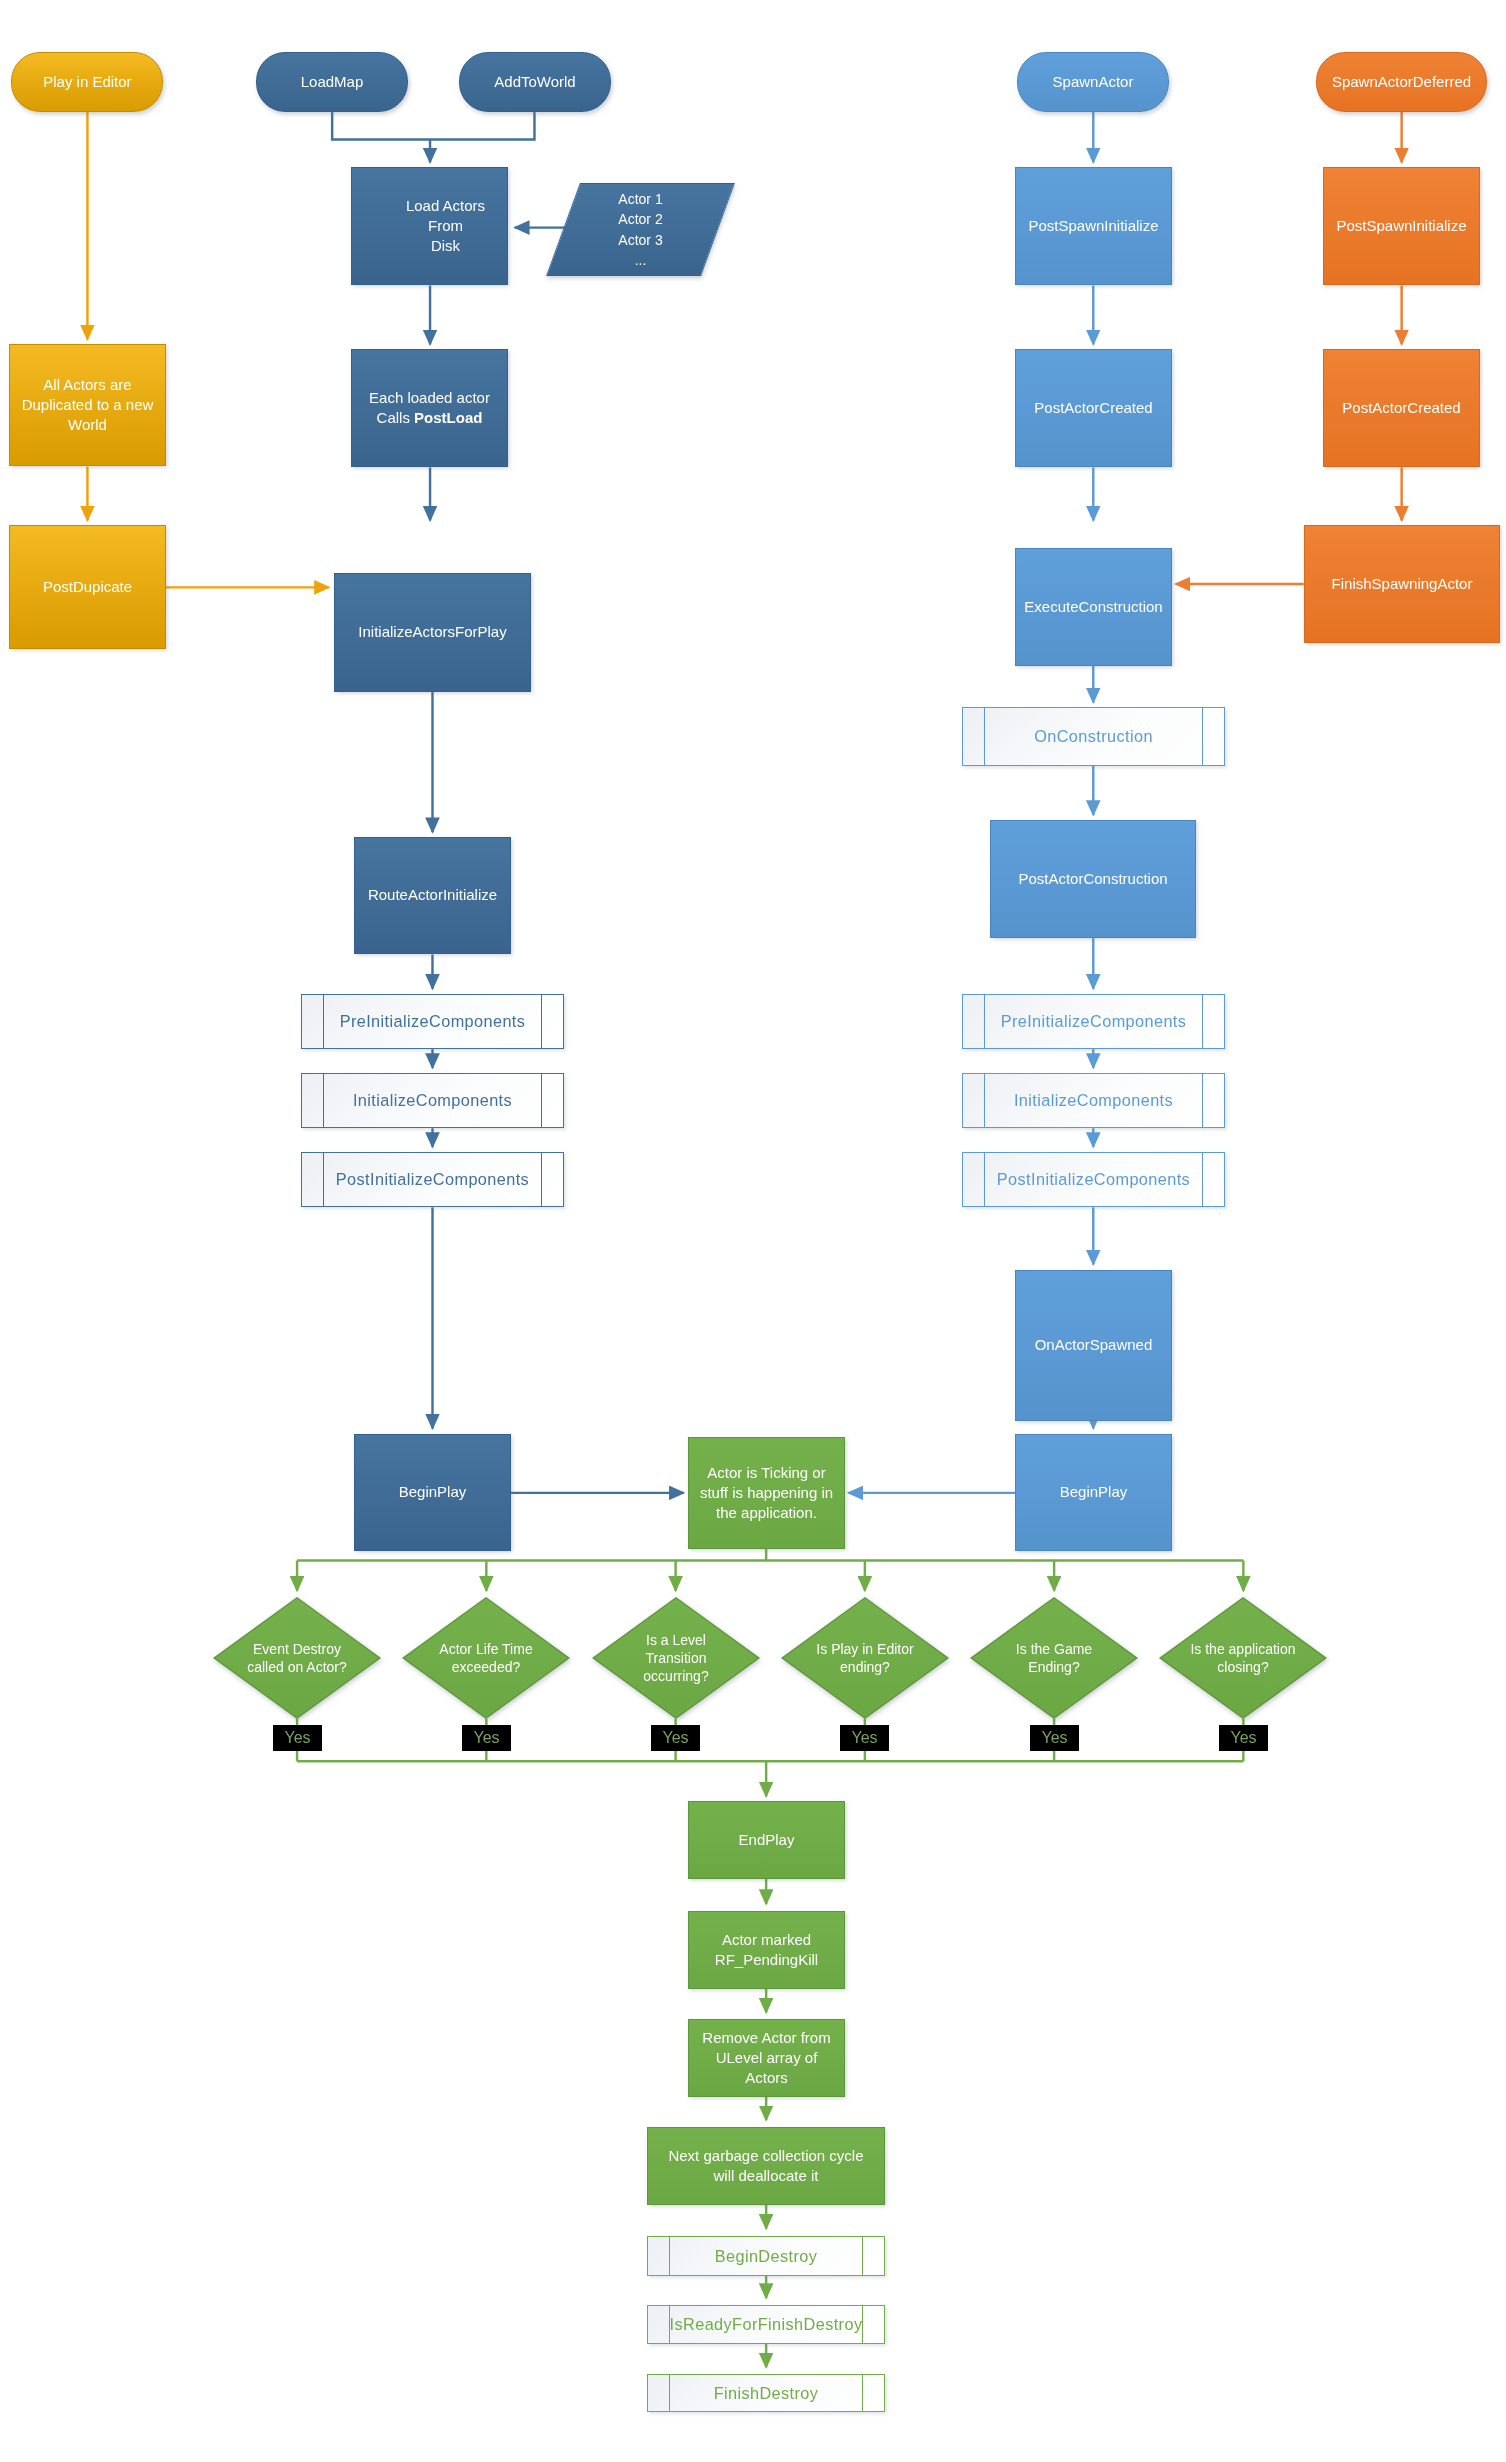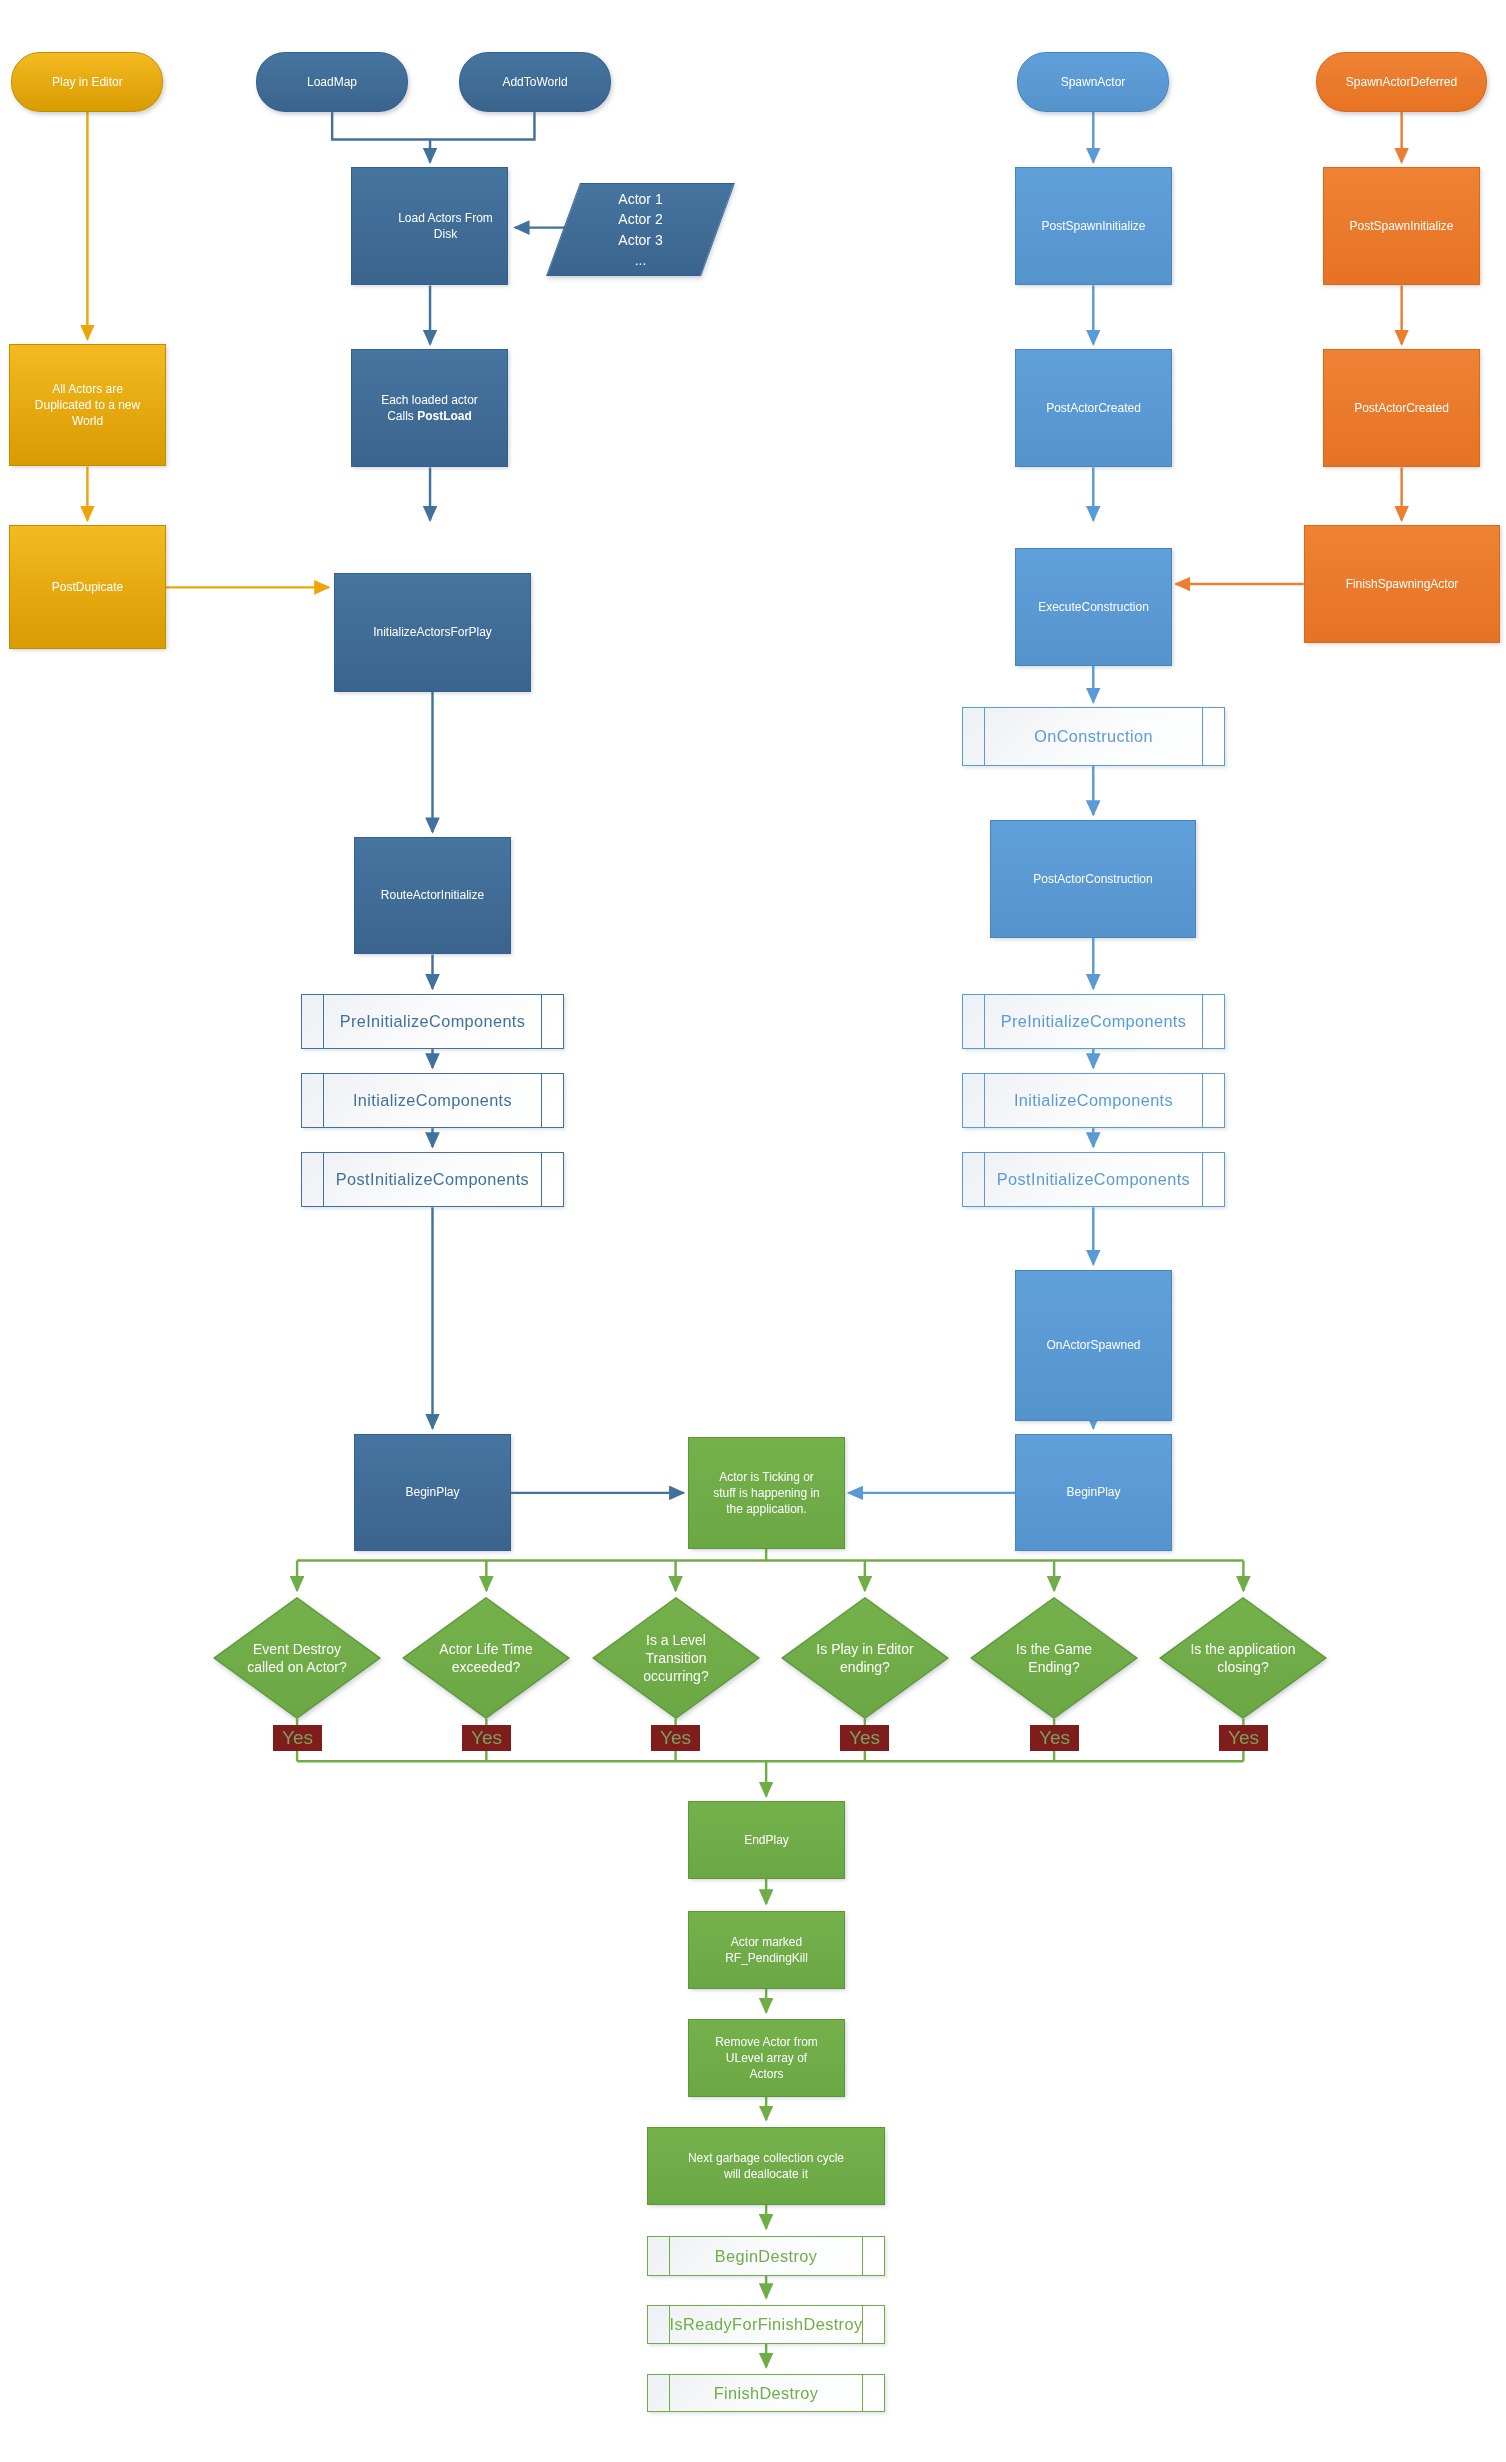--- a/index.html
+++ b/index.html
@@ -20,21 +20,21 @@
   .orange{--f1:#EF8234;--f2:#E67323;--bd:#D96A1A;color:#fff;}
   .green {--f1:#75B14B;--f2:#6BA743;--bd:#5F9639;color:#fff;}
   .sub-dark {--bd:#41719C;color:#41719C;}
   .sub-med  {--bd:#5B9BD5;color:#5B9BD5;}
   .sub-green{--bd:#70AD47;color:#70AD47;}
   
   .box,.pill{
     background:linear-gradient(180deg,var(--f1),var(--f2));
     border:1.2px solid var(--bd);
     box-shadow:1.6px 2.4px 4.1px rgba(110,120,135,.35);
-    font-size:12px;line-height:1.35;justify-content:flex-end;
+    font-size:15px;line-height:1.35;justify-content:flex-end;
   }
   .pill{border-radius:29px;}
   .subprocess{
     background:linear-gradient(135deg,#edf0f4 0%,#fbfcfd 55%,#ffffff 100%);
     border:1.6px solid var(--bd);
     box-shadow:1.6px 2.4px 3.3px rgba(120,130,145,.22);
     font-size:16.3px;letter-spacing:0.4px;
   }
   .subprocess .bar{position:absolute;top:0;bottom:0;width:0;border-left:1.6px solid var(--bd);}
   .subprocess .bar.l{left:21px;}
@@ -44,21 +44,21 @@
     clip-path:polygon(50% 0,100% 50%,50% 100%,0 50%);
     background:var(--bd);}
   .diamond .dshape.inner{left:2.4px;top:1.6px;right:2.4px;bottom:1.6px;
     background:linear-gradient(180deg,var(--f1),var(--f2));}
   .para{background:transparent;font-size:14px;line-height:1.45;}
   .para .pshape{position:absolute;left:0;top:0;right:0;bottom:0;
     transform:skewX(-20deg);
     background:linear-gradient(180deg,var(--f1),var(--f2));
     border:1.2px solid var(--bd);
     box-shadow:1.6px 2.4px 4.1px rgba(110,120,135,.35);}
-  .flowlabel{font-size:19px;color:#79A35E;background:#7f1d1d;padding:0.8px 3.3px;z-index:4;}
+  .flowlabel{font-size:16px;color:#79A35E;background:#000000;padding:0.8px 3.3px;z-index:4;}
   b{font-weight:bold;}
 </style>
 </head>
 <body>
 
 <div id="canvas">
   <svg id="edge-layer" width="1507" height="2462" viewBox="0 0 1847 3018" xmlns="http://www.w3.org/2000/svg">
       <defs>
         <marker id="arr-gold" markerUnits="userSpaceOnUse" markerWidth="20" markerHeight="18" refX="18" refY="9" orient="auto">
           <path d="M0,0 L20,9 L0,18 Z" fill="#EFA30A"></path>

